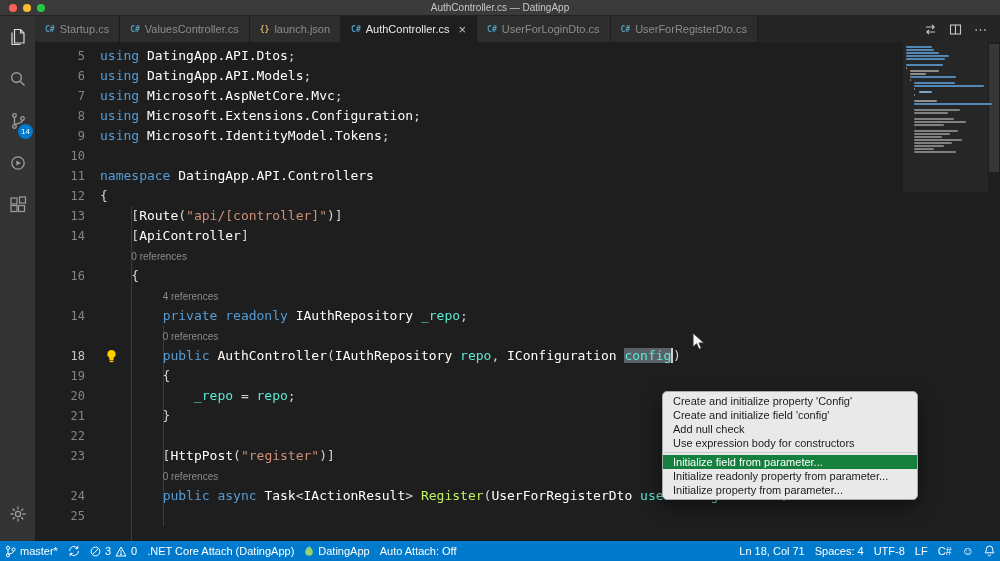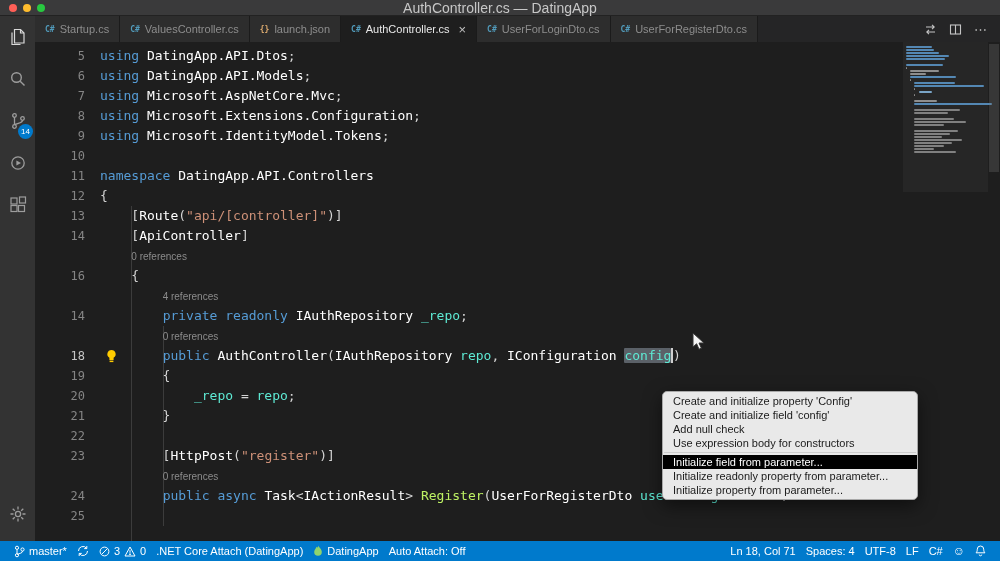--- a/index.html
+++ b/index.html
@@ -4,21 +4,21 @@
 <style>
 *{margin:0;padding:0;box-sizing:border-box}
 html,body{width:1000px;height:561px;overflow:hidden;background:#000}
 .window{position:relative;width:1000px;height:561px;background:#1e1e1e;font-family:"Liberation Sans",sans-serif;overflow:hidden}
 
 
 .titlebar{height:16px;background:#3a3a3b;display:flex;align-items:center;position:relative;border-bottom:1px solid #222}
 .lights{display:flex;gap:6px;margin-left:9px;z-index:2}
 .light{width:8px;height:8px;border-radius:50%}
 .l-red{background:#ff5f57}.l-yellow{background:#febc2e}.l-green{background:#28c840}
-.wtitle{position:absolute;left:0;right:0;text-align:center;font-size:14px;color:#c7c7c7}
+.wtitle{position:absolute;left:0;right:0;text-align:center;font-size:10px;color:#c7c7c7}
 
 
 .body{display:flex;height:525px}
 .activitybar{width:35px;background:#333333;display:flex;flex-direction:column;align-items:center}
 .aicon{width:35px;height:42px;display:flex;align-items:center;justify-content:center;color:#9d9d9d;position:relative;cursor:pointer}
 .aicon.bright{color:#d9d9d9}
 .badge{position:absolute;right:2px;bottom:3px;background:#007acc;color:#fff;font-size:8px;min-width:15px;height:15px;border-radius:8px;display:flex;align-items:center;justify-content:center;padding:0 2px}
 .abottom{margin-top:auto;margin-bottom:6px}
 
 .editorcol{flex:1;display:flex;flex-direction:column;min-width:0}
@@ -54,28 +54,28 @@
 
 .minimap{position:absolute;top:0;right:12px;width:85px;height:100%;z-index:2}
 .mslider{position:absolute;top:0;left:0;width:100%;height:150px;background:rgba(255,255,255,0.04)}
 .mbar{position:absolute;height:2px;border-radius:1px;opacity:.9}
 .vscroll{position:absolute;top:0;right:0;width:12px;height:499px;z-index:2}
 .vthumb{position:absolute;top:2px;left:1px;width:10px;height:128px;background:rgba(121,121,121,0.28)}
 
 
 .ctxmenu{position:absolute;left:662px;top:391px;width:256px;background:#e9e9e9;border:1px solid #a8a8a8;border-radius:5px;box-shadow:0 6px 18px rgba(0,0,0,.5);padding:2px 0;z-index:30;font-size:11px;color:#1b1b1b}
 .menu-item{height:14px;line-height:14px;padding:0 10px;white-space:nowrap;overflow:hidden;cursor:pointer}
-.menu-item.sel{background:#000000;color:#fff}
+.menu-item.sel{background:#15803d;color:#fff}
 .menu-sep{height:1px;background:#cdcdcd;margin:2px 1px}
 
 
 .pointer{position:absolute;left:692px;top:332px;z-index:40;pointer-events:none}
 
 
-.statusbar{height:20px;background:#007acc;display:flex;align-items:center;color:#fff;font-size:11px;padding:0 9px}
+.statusbar{height:20px;background:#007acc;display:flex;align-items:center;color:#fff;font-size:11px;padding:0 0}
 .sitem{display:flex;align-items:center;gap:4px;padding:0 5px;height:20px;white-space:nowrap;cursor:pointer}
 .sright{margin-left:auto;display:flex;align-items:center}
 .smiley{font-size:12px;line-height:1}
 svg{display:block}
 </style>
 </head>
 <body>
 
 <div class="window">
 

